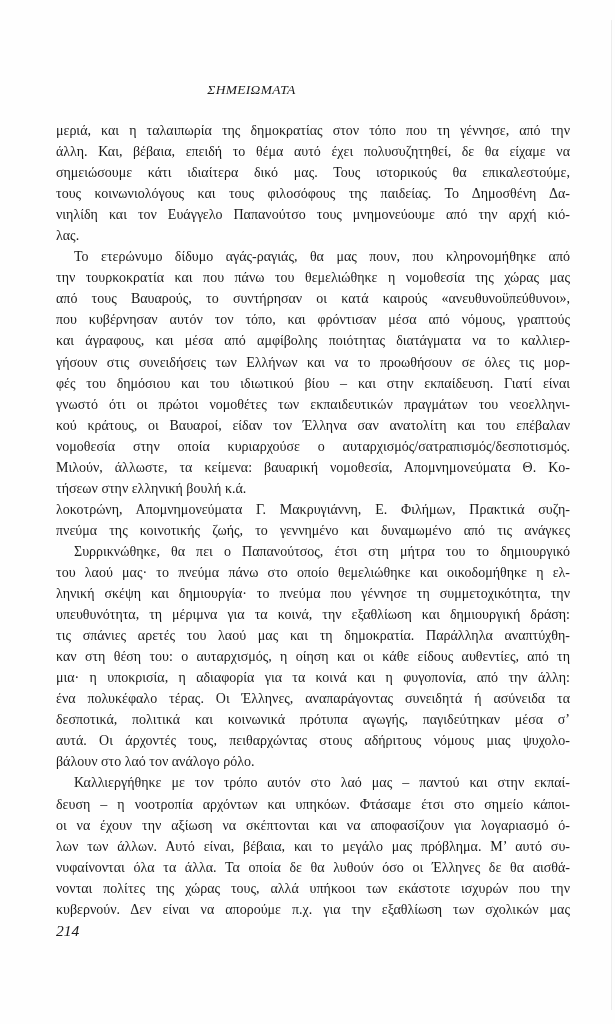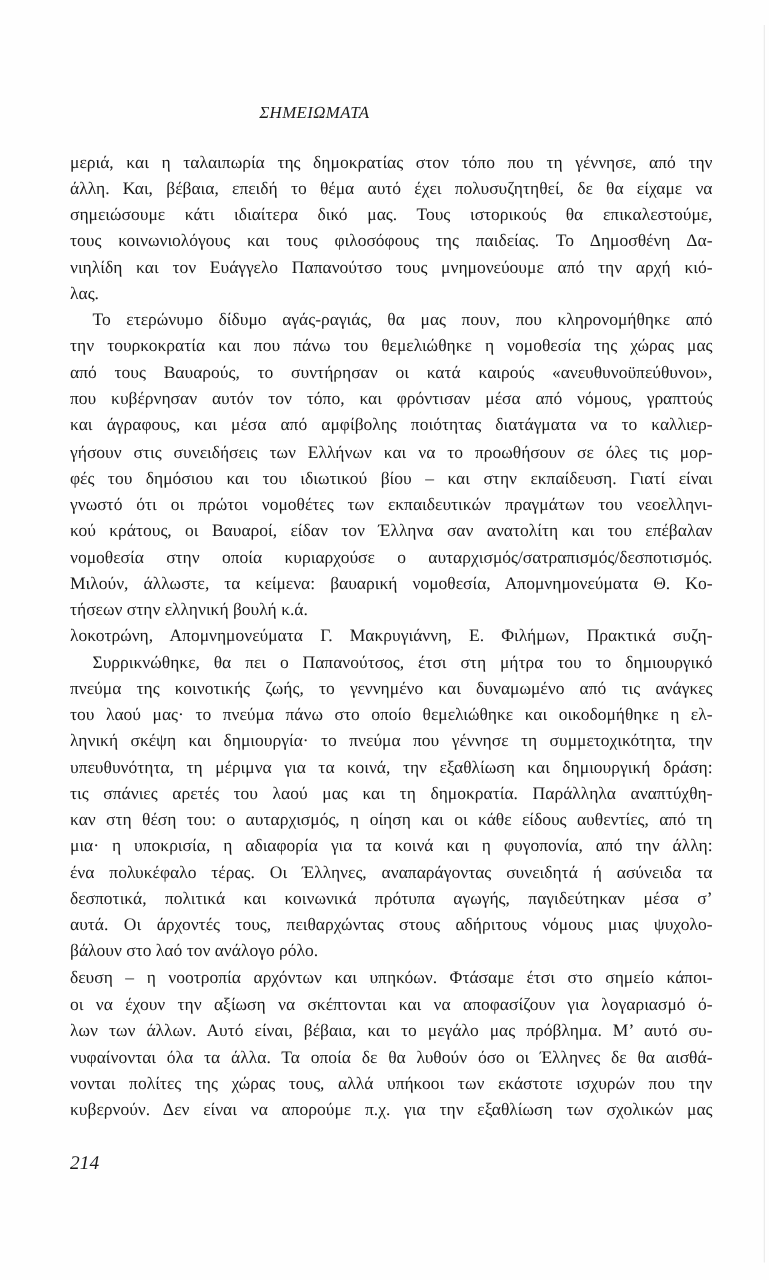--- a/index.html
+++ b/index.html
@@ -86,32 +86,33 @@
       <span class="line">που κυβέρνησαν αυτόν τον τόπο, και φρόντισαν μέσα από νόμους, γραπτούς</span>
       <span class="line">και άγραφους, και μέσα από αμφίβολης ποιότητας διατάγματα να το καλλιερ-</span>
       <span class="line">γήσουν στις συνειδήσεις των Ελλήνων και να το προωθήσουν σε όλες τις μορ-</span>
       <span class="line">φές του δημόσιου και του ιδιωτικού βίου – και στην εκπαίδευση. Γιατί είναι</span>
       <span class="line">γνωστό ότι οι πρώτοι νομοθέτες των εκπαιδευτικών πραγμάτων του νεοελληνι-</span>
       <span class="line">κού κράτους, οι Βαυαροί, είδαν τον Έλληνα σαν ανατολίτη και του επέβαλαν</span>
       <span class="line">νομοθεσία στην οποία κυριαρχούσε ο αυταρχισμός/σατραπισμός/δεσποτισμός.</span>
       <span class="line">Μιλούν, άλλωστε, τα κείμενα: βαυαρική νομοθεσία, Απομνημονεύματα Θ. Κο-</span>
       <span class="line last">τήσεων στην ελληνική βουλή κ.ά.</span>
       <span class="line">λοκοτρώνη, Απομνημονεύματα Γ. Μακρυγιάννη, Ε. Φιλήμων, Πρακτικά συζη-</span>
+      <span class="line">πνεύμα της κοινοτικής ζωής, το γεννημένο και δυναμωμένο από τις ανάγκες</span>
       <span class="line indent">Συρρικνώθηκε, θα πει ο Παπανούτσος, έτσι στη μήτρα του το δημιουργικό</span>
-      <span class="line">πνεύμα της κοινοτικής ζωής, το γεννημένο και δυναμωμένο από τις ανάγκες</span>
       <span class="line">του λαού μας· το πνεύμα πάνω στο οποίο θεμελιώθηκε και οικοδομήθηκε η ελ-</span>
       <span class="line">ληνική σκέψη και δημιουργία· το πνεύμα που γέννησε τη συμμετοχικότητα, την</span>
       <span class="line">υπευθυνότητα, τη μέριμνα για τα κοινά, την εξαθλίωση και δημιουργική δράση:</span>
       <span class="line">τις σπάνιες αρετές του λαού μας και τη δημοκρατία. Παράλληλα αναπτύχθη-</span>
       <span class="line">καν στη θέση του: ο αυταρχισμός, η οίηση και οι κάθε είδους αυθεντίες, από τη</span>
       <span class="line">μια· η υποκρισία, η αδιαφορία για τα κοινά και η φυγοπονία, από την άλλη:</span>
       <span class="line">ένα πολυκέφαλο τέρας. Οι Έλληνες, αναπαράγοντας συνειδητά ή ασύνειδα τα</span>
       <span class="line">δεσποτικά, πολιτικά και κοινωνικά πρότυπα αγωγής, παγιδεύτηκαν μέσα σ’</span>
       <span class="line">αυτά. Οι άρχοντές τους, πειθαρχώντας στους αδήριτους νόμους μιας ψυχολο-</span>
       <span class="line last">βάλουν στο λαό τον ανάλογο ρόλο.</span>
+      <span class="line indent">Καλλιεργήθηκε με τον τρόπο αυτόν στο λαό μας – παντού και στην εκπαί-</span>
       <span class="line">δευση – η νοοτροπία αρχόντων και υπηκόων. Φτάσαμε έτσι στο σημείο κάποι-</span>
       <span class="line">οι να έχουν την αξίωση να σκέπτονται και να αποφασίζουν για λογαριασμό ό-</span>
       <span class="line">λων των άλλων. Αυτό είναι, βέβαια, και το μεγάλο μας πρόβλημα. Μ’ αυτό συ-</span>
       <span class="line">νυφαίνονται όλα τα άλλα. Τα οποία δε θα λυθούν όσο οι Έλληνες δε θα αισθά-</span>
       <span class="line">νονται πολίτες της χώρας τους, αλλά υπήκοοι των εκάστοτε ισχυρών που την</span>
       <span class="line">κυβερνούν. Δεν είναι να απορούμε π.χ. για την εξαθλίωση των σχολικών μας</span>
     </div>
   <div class="folio">214</div>
 </div>
 

